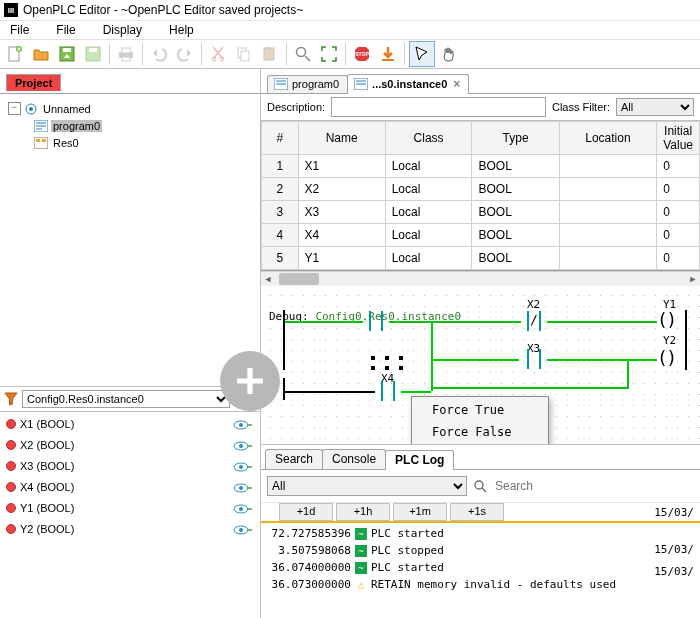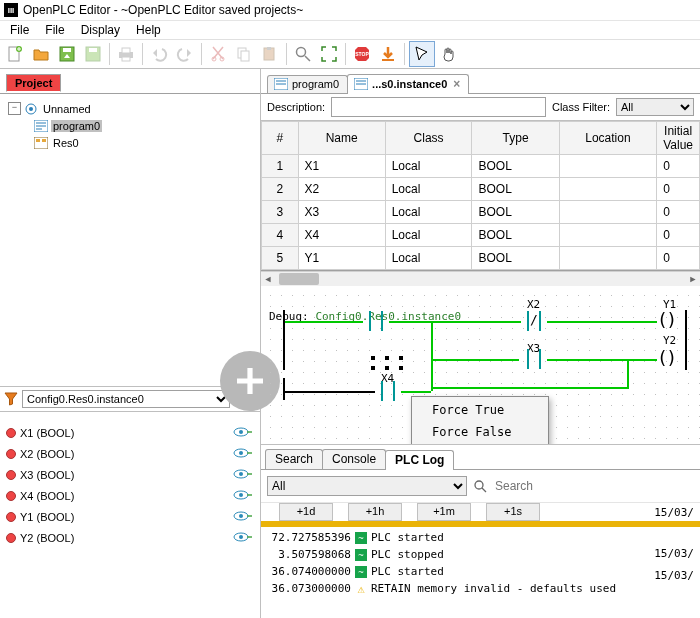--- a/index.html
+++ b/index.html
@@ -1,18 +1,18 @@
 <!DOCTYPE html>
 <html><head>
 <meta charset="utf-8">
 <style>
 html,body{margin:0;padding:0;font-family:"Segoe UI",Tahoma,sans-serif;font-size:11px;color:#000;background:#fff;width:700px;height:618px;overflow:hidden;user-select:none}
 .titlebar{height:20px;background:#fff;border-bottom:1px solid #e5e5e5;display:flex;align-items:center;padding:0 4px;font-size:12px}
 .titlebar .appicon{width:14px;height:14px;background:#000;color:#fff;font-size:8px;font-weight:bold;display:flex;align-items:center;justify-content:center;margin-right:5px}
-.menubar{height:18px;display:flex;padding:0 4px;gap:4px}
+.menubar{height:18px;display:flex;padding:0 4px;gap:15px}
 .menubar span{padding:2px 6px;font-size:12px}
 .toolbar{height:28px;border-top:1px solid #e0e0e0;border-bottom:1px solid #bfbfbf;display:flex;align-items:center;padding:0 2px;background:#fff}
 .toolbar .tbtn{width:24px;height:24px;display:flex;align-items:center;justify-content:center;margin:0 1px}
 .toolbar .sep{width:1px;height:22px;background:#d0d0d0;margin:0 3px}
 .toolbar .tbtn.sel{border:1px solid #7aa7d6;background:#e6f0fb}
 .toolbar svg{width:18px;height:18px}
 .disabled svg{opacity:0.4}
 .main{display:flex;height:552px}
 .left{width:260px;display:flex;flex-direction:column;border-right:1px solid #bfbfbf}
 .proj-tab{height:20px;border-bottom:1px solid #a0a0a0;padding:2px 0 0 6px;margin-top:2px}
@@ -24,21 +24,21 @@
 .tree .lbl{padding:0 2px}
 .tree .lbl.selected{background:#c0c0c0;color:#000}
 .big-plus{position:relative;height:50px}
 .big-plus .circle{position:absolute;right:-20px;bottom:-25px;width:60px;height:60px;border-radius:50%;background:#b8b8b8;display:flex;align-items:center;justify-content:center}
 .big-plus .circle::after{content:"";width:26px;height:26px;background:#fff;clip-path:polygon(40% 0,60% 0,60% 40%,100% 40%,100% 60%,60% 60%,60% 100%,40% 100%,40% 60%,0 60%,0 40%,40% 40%)}
 .inst{height:24px;border-top:1px solid #bfbfbf;border-bottom:1px solid #bfbfbf;display:flex;align-items:center;padding:0 4px;gap:4px}
 .inst .funnel{width:14px;height:14px}
 .inst select{flex:1;height:18px;font-size:11px;border:1px solid #a0a0a0;background:#fff}
 .eyeicon{width:22px;height:14px;display:flex;align-items:center;justify-content:center}
 .varlist{flex:1;overflow:auto;padding:6px 4px}
-.varlist .vr{display:flex;align-items:flex-end;height:21px;justify-content:space-between;padding:0 2px}
+.varlist .vr{display:flex;align-items:flex-start;height:21px;justify-content:space-between;padding:0 2px}
 .varlist .vr .left-part{display:flex;align-items:center;gap:4px}
 .varlist .bullet{width:8px;height:8px;border-radius:50%;background:#e44;border:1px solid #a33}
 .right{flex:1;display:flex;flex-direction:column;overflow:hidden}
 .tabs{height:22px;display:flex;align-items:flex-end;padding:2px 0 0 6px;border-bottom:1px solid #a0a0a0}
 .tabs .tab{display:flex;align-items:center;gap:4px;border:1px solid #a0a0a0;border-bottom:none;padding:2px 8px 3px 6px;margin-right:-1px;background:#f3f3f3;border-top-left-radius:3px;border-top-right-radius:3px}
 .tabs .tab.active{background:#fff;position:relative;top:1px;font-weight:bold}
 .tabs .tabicon{width:14px;height:12px;display:flex}
 .tabs .close{color:#888;font-size:12px;margin-left:2px}
 .desc{height:26px;border-bottom:1px solid #bfbfbf;display:flex;align-items:center;padding:0 6px;gap:6px}
 .desc .dbox{flex:1;height:18px;border:1px solid #a0a0a0;min-width:80px}
@@ -73,21 +73,21 @@
 .ctxmenu{position:absolute;background:#f4f4f4;border:1px solid #8a8a8a;box-shadow:2px 3px 6px rgba(0,0,0,.3);padding:2px;z-index:10}
 .ctxmenu div{padding:4px 20px 4px 18px;font-size:12px;white-space:nowrap}
 .bottom{border-top:1px solid #bfbfbf;height:176px;display:flex;flex-direction:column}
 .btabs{height:22px;display:flex;align-items:flex-end;padding:2px 0 0 4px;border-bottom:1px solid #a0a0a0}
 .btabs .btab{border:1px solid #a0a0a0;border-bottom:none;padding:2px 9px 3px 9px;margin-right:-1px;background:#f3f3f3;border-top-left-radius:3px;border-top-right-radius:3px;font-size:12px}
 .btabs .btab.active{background:#fff;font-weight:bold;position:relative;top:1px}
 .filterrow{height:26px;display:flex;align-items:center;padding:3px 6px;gap:6px;border-bottom:1px solid #e5e5e5}
 .filterrow select{height:20px;width:200px;border:1px solid #a0a0a0;font-size:12px}
 .filterrow .mag{width:14px;height:14px}
 .filterrow input{flex:1;border:none;outline:none;font-size:12px;color:#888}
-.timebtns{height:18px;display:flex;align-items:center;padding:0 6px;gap:16px;border-bottom:6px solid #eab308;position:relative}
+.timebtns{height:18px;display:flex;align-items:center;padding:0 6px;gap:4px;border-bottom:2px solid #eab308;position:relative}
 .timebtns .tb{width:52px;text-align:center;border:1px solid #c0c0c0;background:#eee;font-size:11px;height:16px;line-height:14px;margin-left:-1px}
 .timebtns .tb:first-child{margin-left:12px}
 .timebtns .date{position:absolute;right:6px;font-family:Consolas,monospace;font-size:11px}
 .log{flex:1;overflow:auto;font-family:Consolas,monospace;font-size:11px;padding:2px 6px;position:relative}
 .log .lr{display:flex;align-items:center;height:17px;gap:4px}
 .log .ts{width:84px;text-align:right}
 .log .licon{width:12px;height:12px;display:flex;align-items:center;justify-content:center;font-size:9px}
 .log .licon.ok{background:#16a34a;color:#fff}
 .log .licon.warn{color:#eab308;font-size:12px}
 .log .side-date{position:absolute;right:6px;font-size:11px}

